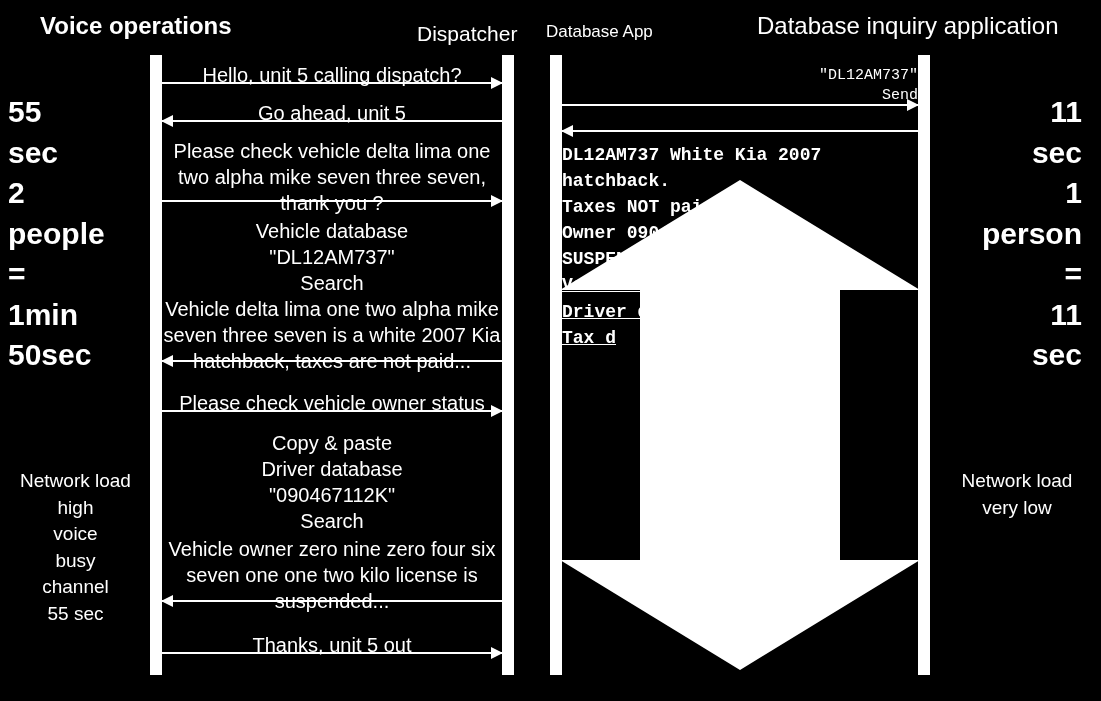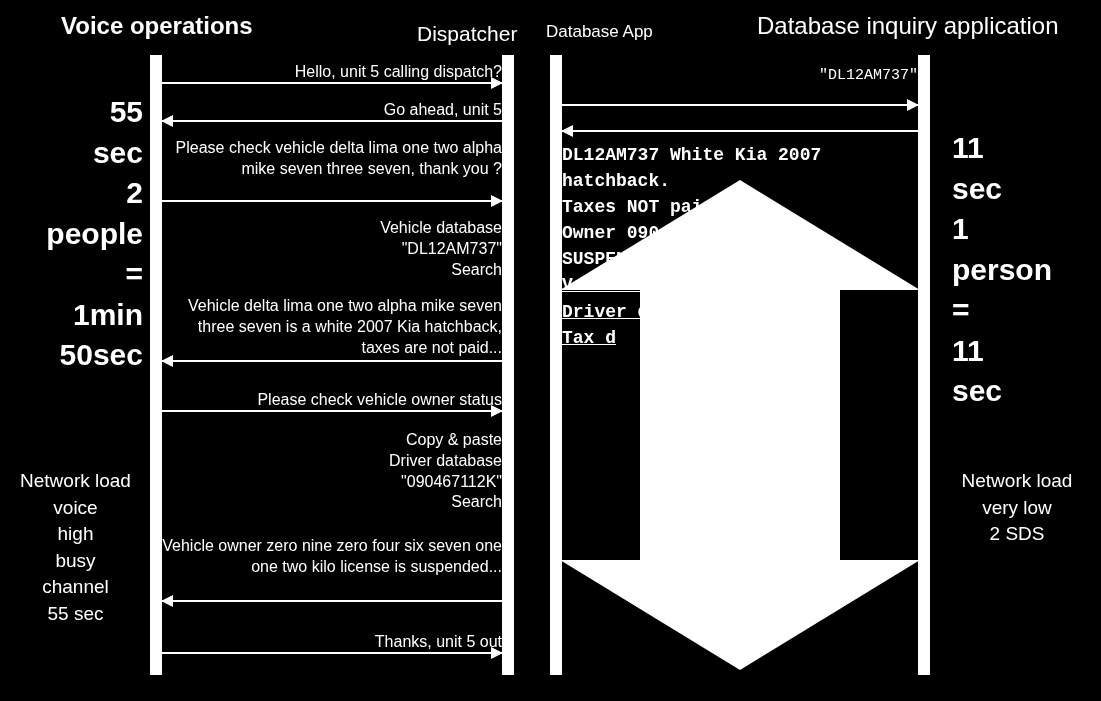--- a/index.html
+++ b/index.html
@@ -8,21 +8,21 @@
     color: #fff;
     font-family: Arial, Helvetica, sans-serif;
     width: 1101px;
     height: 701px;
     position: relative;
     overflow: hidden;
   }
   .header-voice {
     position: absolute;
     top: 12px;
-    left: 61px;
+    left: 40px;
     font-size: 24px;
     font-weight: bold;
   }
   .header-dispatcher {
     position: absolute;
     top: 22px;
     left: 417px;
     font-size: 21px;
   }
   .header-dbapp {
@@ -47,63 +47,62 @@
   .ll2 { left: 502px; top: 55px; width: 12px; height: 620px; }
   .ll3 { left: 550px; top: 55px; width: 12px; height: 620px; }
   .ll4 { left: 918px; top: 55px; width: 12px; height: 620px; }
 
   
   .left-stats {
     position: absolute;
     left: 8px;
     top: 92px;
     width: 135px;
-    text-align: right;
+    text-align: left;
     font-size: 30px;
     font-weight: bold;
     line-height: 1.35;
   }
   .left-note {
     position: absolute;
     left: 8px;
     top: 468px;
     width: 135px;
     text-align: center;
     font-size: 19px;
     line-height: 1.4;
   }
   
   .right-stats {
     position: absolute;
     left: 952px;
     top: 92px;
     width: 130px;
-    text-align: left;
+    text-align: right;
     font-size: 30px;
     font-weight: bold;
     line-height: 1.35;
-    margin-top: 36px;
   }
   .right-note {
     position: absolute;
     left: 952px;
     top: 468px;
     width: 130px;
     text-align: center;
     font-size: 19px;
     line-height: 1.4;
   }
 
   
   .msg {
     position: absolute;
     left: 162px;
     width: 340px;
-    text-align: right;
-    font-size: 16px;
+    text-align: center;
+    font-size: 20px;
     line-height: 1.3;
   }
   .arrow-row {
     position: absolute;
     left: 162px;
     width: 340px;
     height: 2px;
     background: #fff;
   }
   .arrow-row::after {
@@ -188,40 +187,39 @@
   <div>55</div>
   <div>sec</div>
   <div>2</div>
   <div>people</div>
   <div>=</div>
   <div>1min</div>
   <div>50sec</div>
 </div>
 <div class="left-note">
   <div>Network load</div>
+  <div>high</div>
   <div>voice</div>
-  <div>high</div>
   <div>busy</div>
   <div>channel</div>
   <div>55 sec</div>
 </div>
 
 <div class="right-stats">
   <div>11</div>
   <div>sec</div>
   <div>1</div>
   <div>person</div>
   <div>=</div>
   <div>11</div>
   <div>sec</div>
 </div>
 <div class="right-note">
   <div>Network load</div>
   <div>very low</div>
-  <div>2 SDS</div>
 </div>
 
 <div class="msg" style="top:62px">Hello, unit 5 calling dispatch?</div>
 <div class="arrow-row arrow-right" style="top:82px"></div>
 
 <div class="msg" style="top:100px">Go ahead, unit 5</div>
 <div class="arrow-row arrow-left" style="top:120px"></div>
 
 <div class="msg" style="top:138px;white-space:pre-line">Please check vehicle delta lima one two alpha mike seven three seven, thank you ?</div>
 <div class="arrow-row arrow-right" style="top:200px"></div>
@@ -242,20 +240,21 @@
 Search</div>
 
 <div class="msg" style="top:536px;white-space:pre-line">Vehicle owner zero nine zero four six seven one one two kilo license is suspended...</div>
 <div class="arrow-row arrow-left" style="top:600px"></div>
 
 <div class="msg" style="top:632px">Thanks, unit 5 out</div>
 <div class="arrow-row arrow-right" style="top:652px"></div>
 
 <div class="rmsg center" style="top:66px">
   <div>"DL12AM737"</div>
+  <div>Send</div>
 </div>
 <div class="rarrow arrow-right" style="top:104px"></div>
 <div class="rarrow arrow-left" style="top:130px"></div>
 
 <div class="db-output">
   <div>DL12AM737 White Kia 2007 hatchback.</div>
   <div>Taxes NOT paid.</div>
   <div>Owner 090467112K licence SUSPENDED.</div>
   <div class="u">Vehicle details</div>
   <div class="u">Driver det</div>

